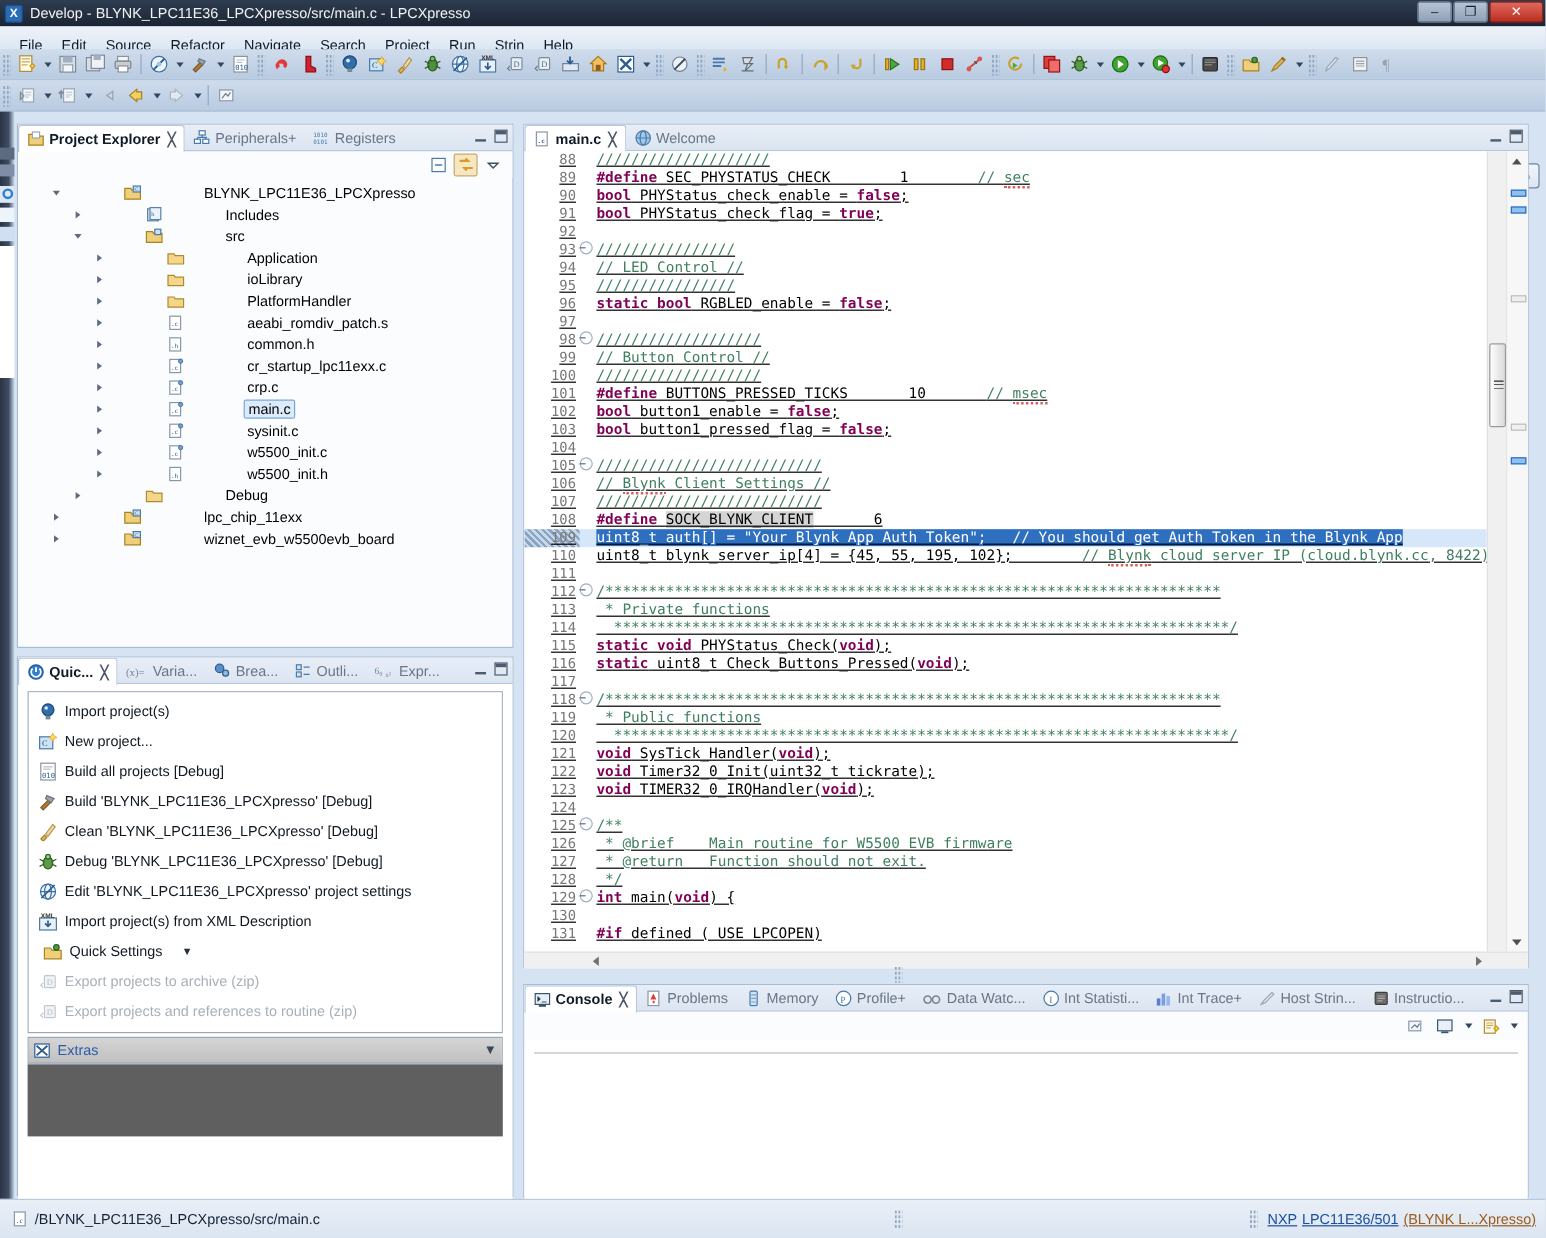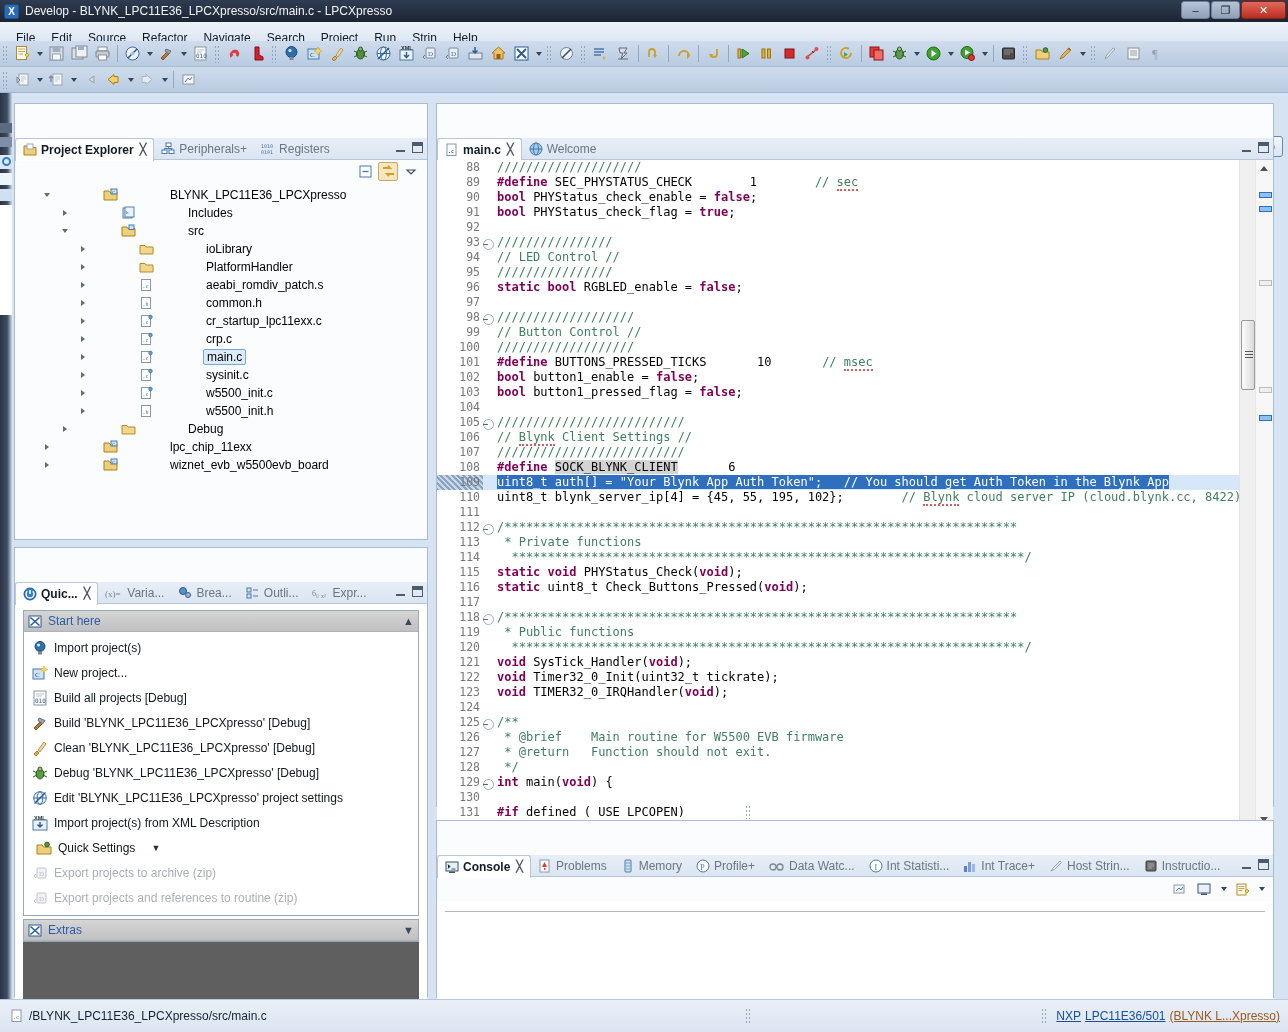--- a/index.html
+++ b/index.html
@@ -85,24 +85,23 @@
   .leftstrip .s2{position:absolute;left:0;top:44px;width:12px;height:10px;background:#7f8ea6;}
   .leftstrip .s3{position:absolute;left:0;top:62px;width:12px;height:14px;background:#dce8f6;}
   .leftstrip .s4{position:absolute;left:0;top:80px;width:12px;height:12px;background:#eef4fb;}
   .leftstrip .s5{position:absolute;left:0;top:96px;width:12px;height:12px;background:#cfe0f2;}
   .leftstrip .s6{position:absolute;left:0;top:112px;width:12px;height:110px;background:#fff;}
   .leftstrip .dot{position:absolute;left:2px;top:64px;width:9px;height:9px;border-radius:50%;border:2px solid #2f7fd0;}
 
   
   .view{ position:absolute; background:#fbfcfe; border:1px solid #a8bcd4; }
   .viewtabs{
-    height:22px; display:flex; align-items:center;
+    height:22px; display:flex; align-items:flex-start;
     background:linear-gradient(#e8eef7,#dbe5f1); border-bottom:1px solid #b6c7dd;
     position:relative;
-    margin-top:34px;
   }
   .vtab{
     display:flex; align-items:center; gap:4px; height:22px; padding:0 7px;
     font-size:12px; color:#6a7687; white-space:nowrap;
   }
   .vtab.active{
     background:#fff; color:#101b28; font-weight:bold;
     border-left:1px solid #b6c7dd; border-right:1px solid #b6c7dd; border-top:1px solid #b6c7dd;
     border-top-left-radius:3px; border-top-right-radius:3px; height:23px; margin-bottom:-1px;
   }
@@ -145,21 +144,21 @@
   .qs-grayarea{ background:#5f5f5f; height:60px; }
 
   
   #editor{ left:436px; top:103px; width:838px; height:704px; }
   .ed-area{ position:relative; background:#fff; height:681px; }
   .code{
     position:absolute; left:0; top:0; right:34px; bottom:14px;
     font-family:"DejaVu Sans Mono", monospace; font-size:12px; line-height:15px;
     overflow:hidden; white-space:pre;
   }
-  .cline{ display:flex; height:15px; align-items:flex-end; }
+  .cline{ display:flex; height:15px; align-items:flex-start;text-decoration:underline; }
   .lnum{
     width:46px; text-align:right; padding-right:3px; color:#787878;
     font-family:"DejaVu Sans Mono", monospace; font-size:11.5px; flex:0 0 46px;
   }
   .fold{ width:11px; flex:0 0 11px; display:flex; align-items:center; justify-content:center; }
   .fold.minus{ }
   .fold.minus::before{
     content:""; width:9px; height:9px; border:1px solid #9bb0c6; border-radius:50%;
     background:#fff; position:relative;
   }
@@ -695,20 +694,29 @@
         <span class="tw open"></span>
         <span class="ticon">
             <svg width="15" height="14">
               <path d="M1 3h5l1 1.5h7V12H1z" fill="#f0cf7a" stroke="#a8821e"></path>
               <rect x="8" y="1" width="5" height="4.5" fill="#cfe2f3" stroke="#4a7aa8"></rect>
             </svg>
           </span>
         <span class="tlabel">src</span>
       </div>
 
+      <div class="trow" style="padding-left:52px">
+        <span class="tw exp"></span>
+        <span class="ticon">
+            <svg width="15" height="14">
+              <path d="M1 3.5h5l1 1.5h7V12H1z" fill="#f3d689" stroke="#b08b2e"></path>
+            </svg>
+          </span>
+        <span class="tlabel">Application</span>
+      </div>
 
       <div class="trow" style="padding-left:52px">
         <span class="tw exp"></span>
         <span class="ticon">
             <svg width="15" height="14">
               <path d="M1 3.5h5l1 1.5h7V12H1z" fill="#f3d689" stroke="#b08b2e"></path>
             </svg>
           </span>
         <span class="tlabel">ioLibrary</span>
       </div>
@@ -893,28 +901,20 @@
         <span>Expr...</span>
       </div>
       <div class="viewctrl">
         <div class="minbtn"></div>
         <div class="maxbtn"></div>
       </div>
     </div>
 
     <div class="qs-body">
       <div class="qs-section">
-        <div class="qs-header">
-          <svg width="14" height="13">
-              <rect x="1" y="1" width="12" height="11" fill="#fff" stroke="#2b5d92"></rect>
-              <path d="M2.5 2.5l9 8M11.5 2.5l-9 8" stroke="#2b5d92" stroke-width="1.6"></path>
-            </svg>
-          <span class="qh-title">Start here</span>
-          <span class="chev">▲</span>
-        </div>
         <div class="qs-list">
 
           <div class="qs-item">
             <svg width="16" height="16">
                 <circle cx="8" cy="6.5" r="5" fill="#2f6ea8" stroke="#1c4a78"></circle>
                 <circle cx="6.5" cy="5" r="1.5" fill="#dceeff"></circle>
                 <rect x="6" y="11.5" width="4" height="3" fill="#7b8896"></rect>
               </svg>
             <span>Import project(s)</span>
           </div>

